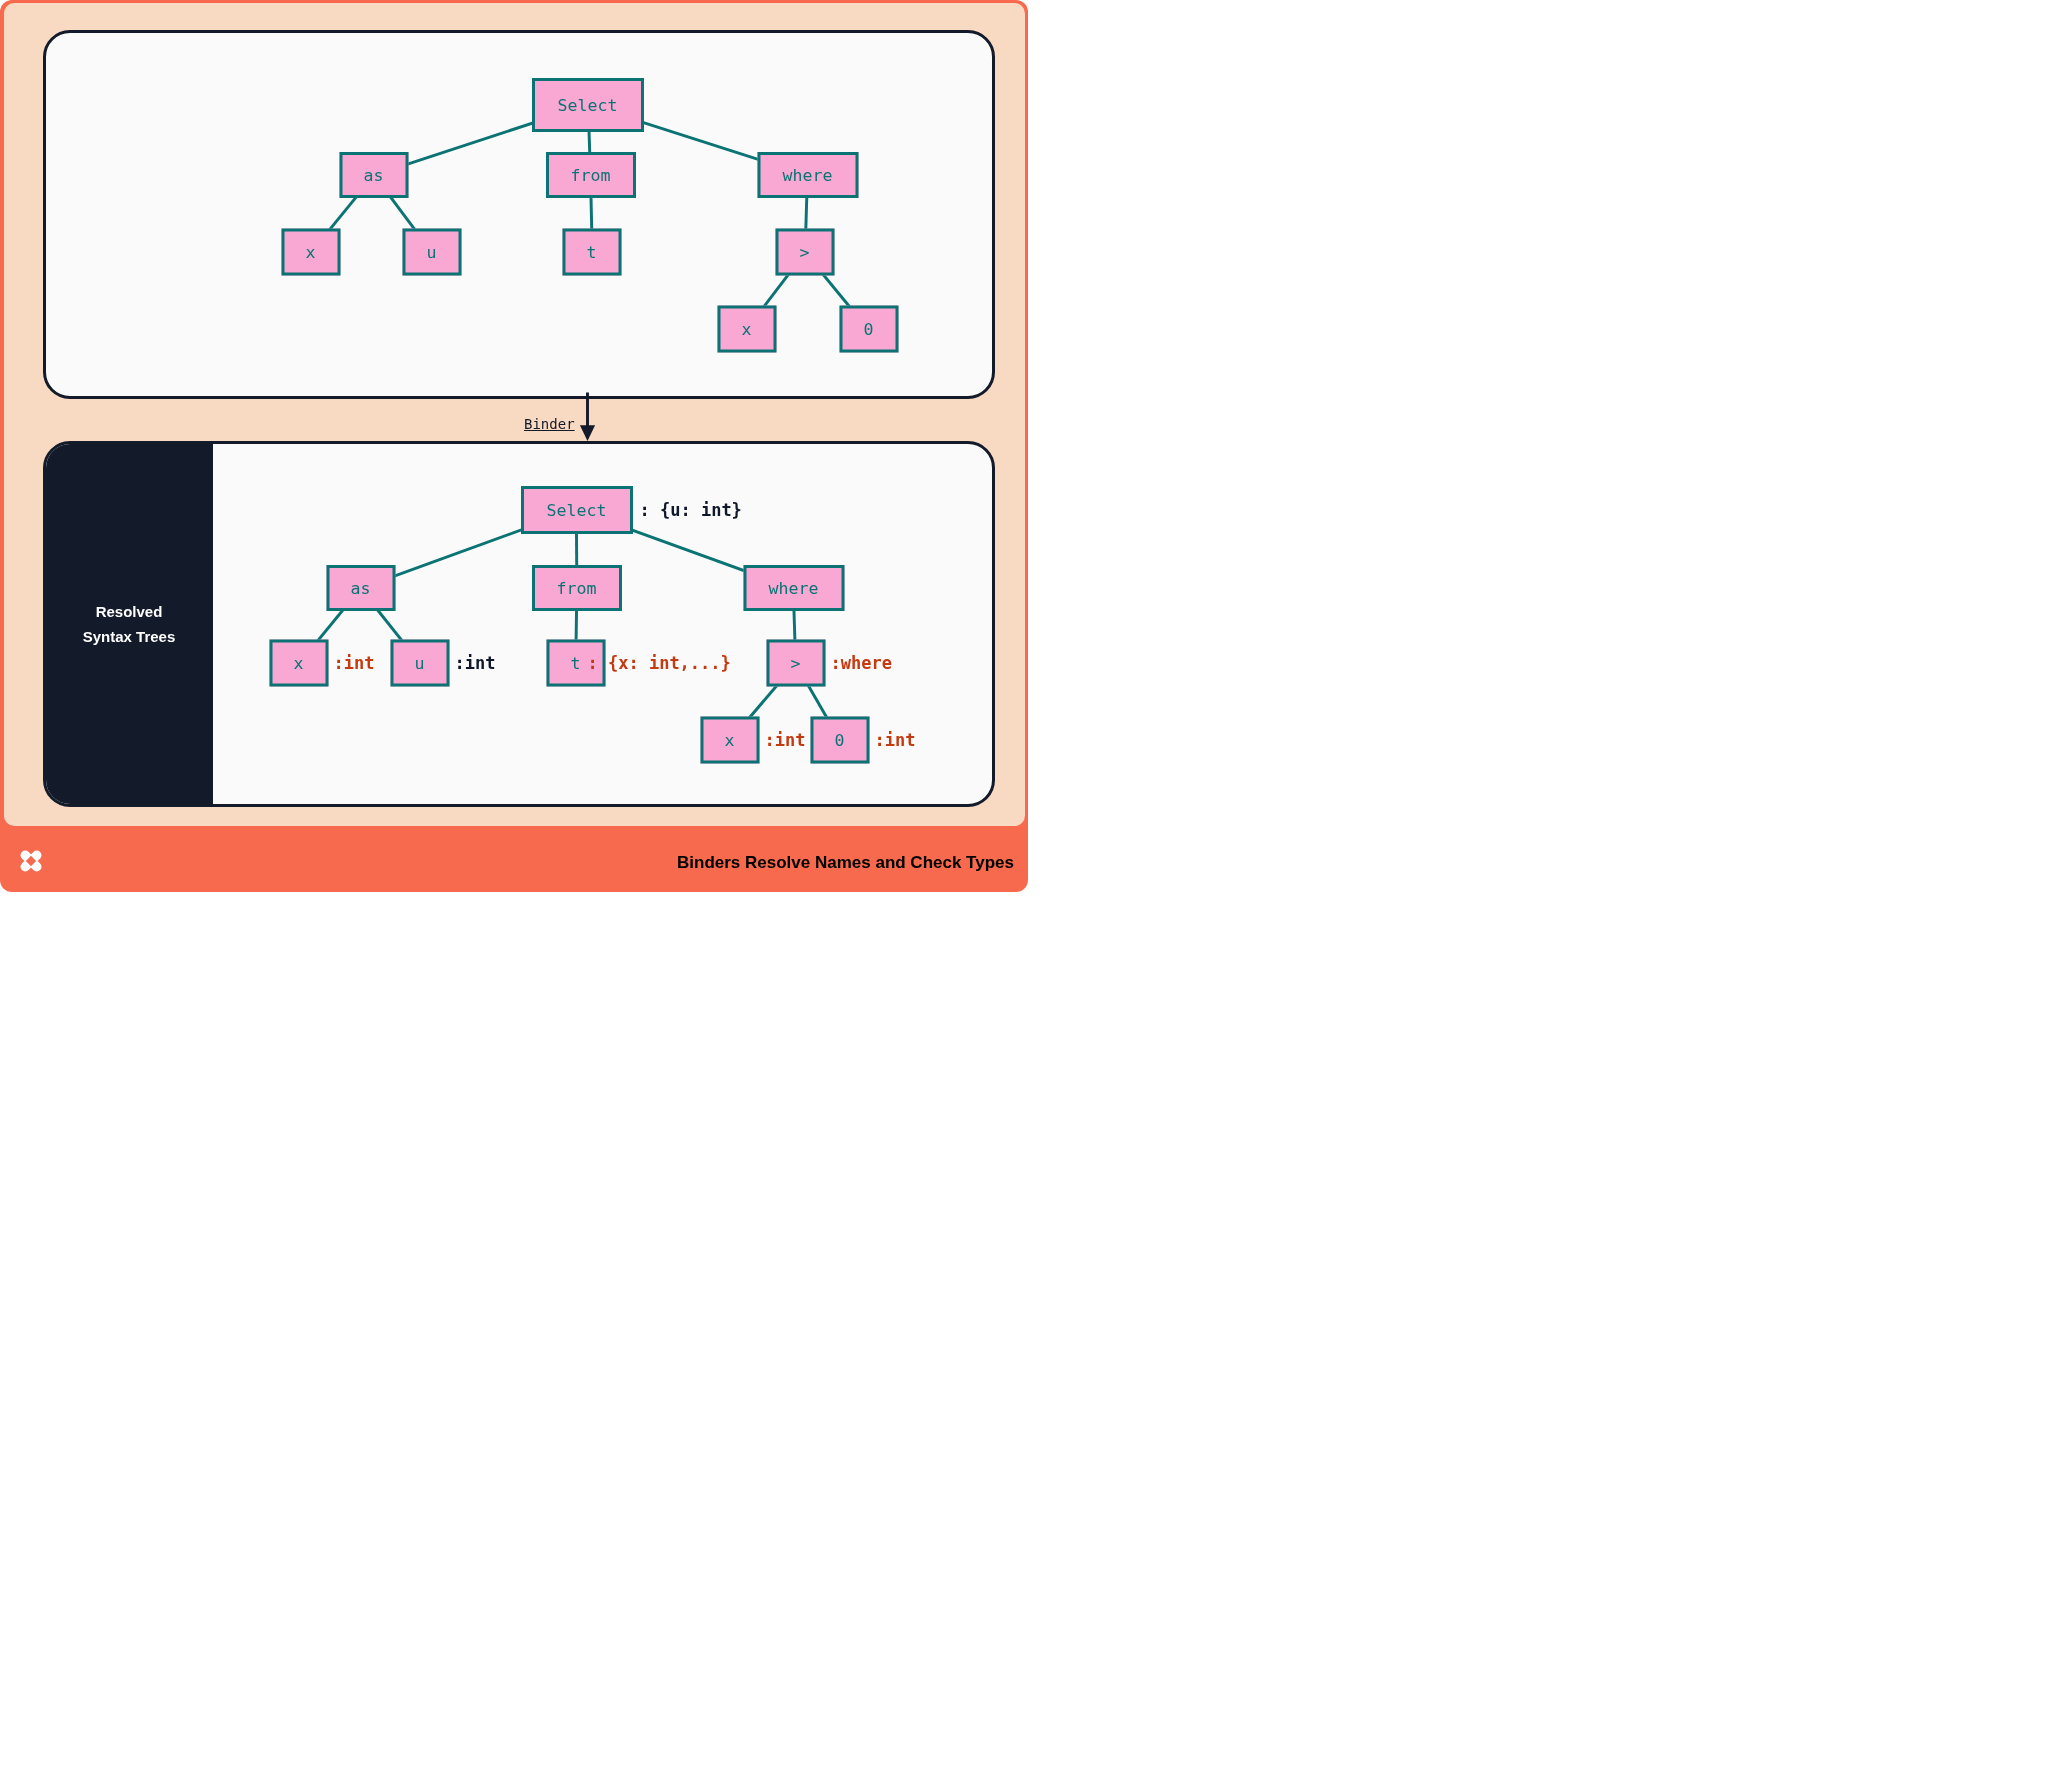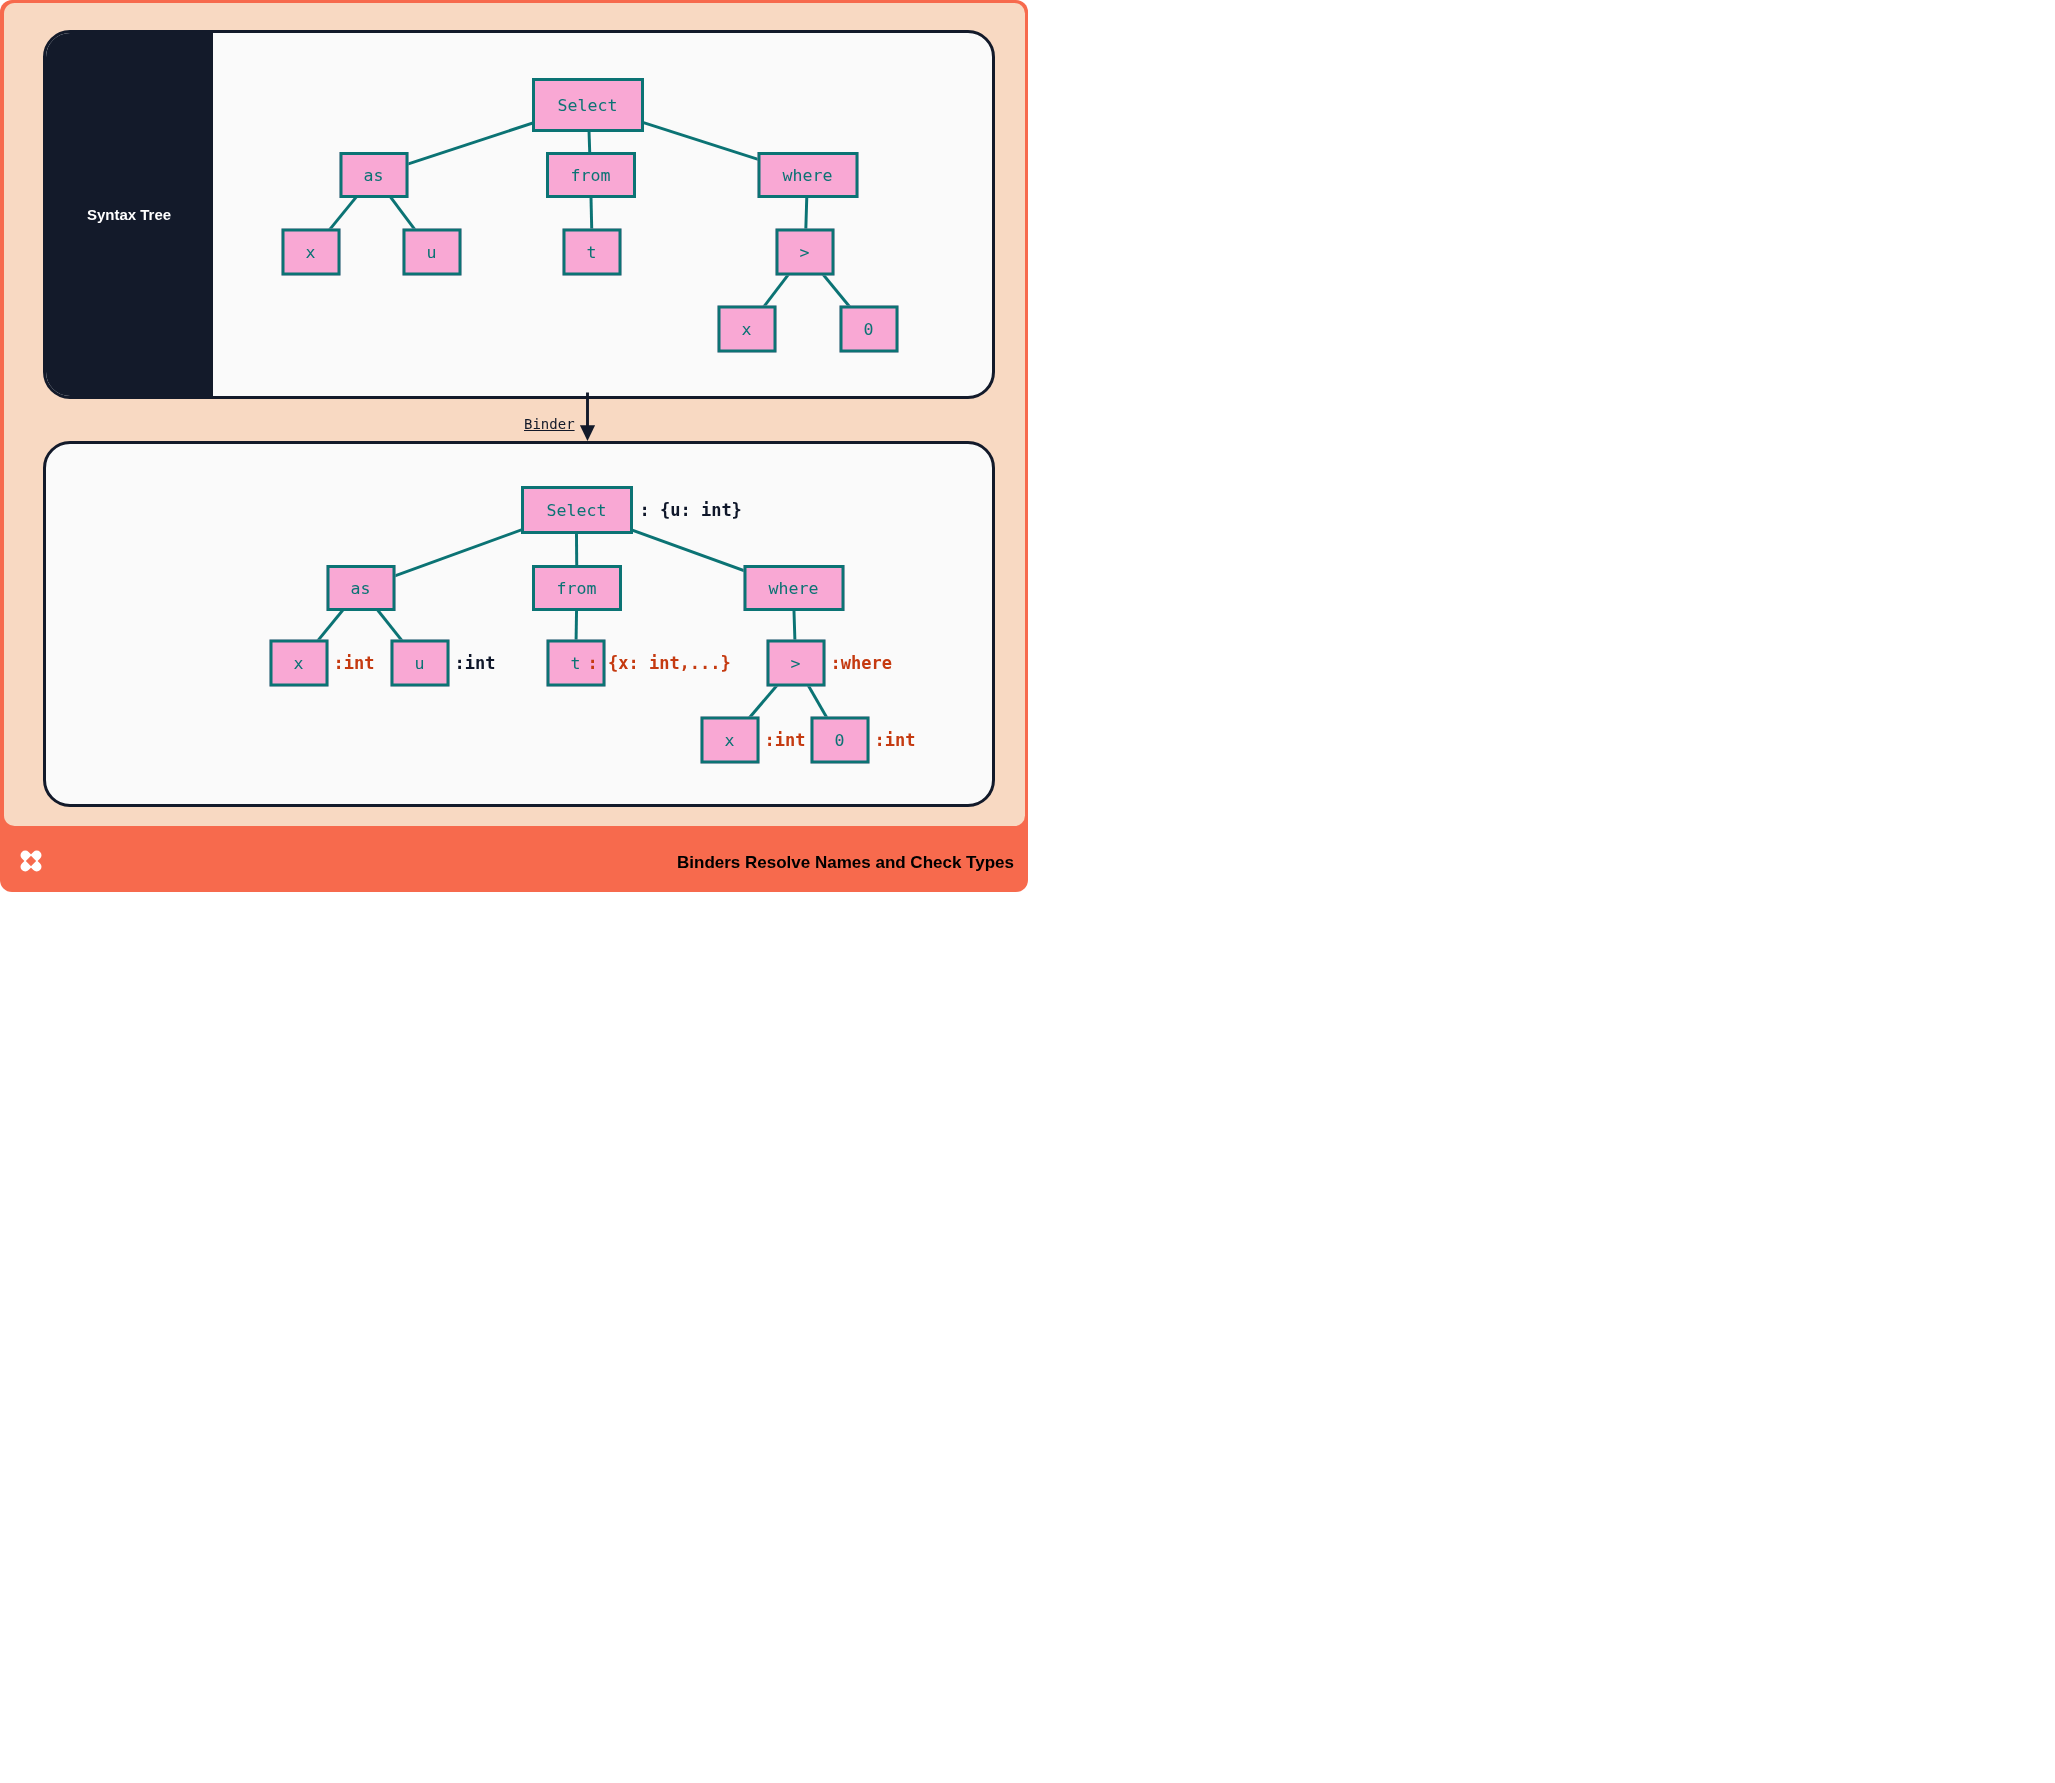--- a/index.html
+++ b/index.html
@@ -27,23 +27,20 @@
        color:#000000;font-weight:bold;font-size:17px;}
   .logo{position:absolute;left:17px;top:847px;}
 </style>
 </head>
 <body>
 
 <div class="card">
   <div class="peach">
 
     <section class="panel top">
-      <div class="sidebar">
-        <div class="sidebar-label">Syntax Tree</div>
-      </div>
       <svg class="edges" width="940" height="357" viewBox="0 0 1590 603">
         <line x1="917" y1="121" x2="555" y2="240"></line>
         <line x1="917" y1="121" x2="921" y2="240"></line>
         <line x1="917" y1="121" x2="1288" y2="240"></line>
         <line x1="555" y1="240" x2="448" y2="371"></line>
         <line x1="555" y1="240" x2="653" y2="371"></line>
         <line x1="921" y1="240" x2="924" y2="371"></line>
         <line x1="1288" y1="240" x2="1284" y2="371"></line>
         <line x1="1284" y1="371" x2="1185" y2="501"></line>
         <line x1="1284" y1="371" x2="1391" y2="501"></line>
@@ -54,20 +51,26 @@
       <div class="node" style="left:762px;top:142px;width:101px;height:46px">where</div>
       <div class="node" style="left:265px;top:219px;width:59px;height:47px">x</div>
       <div class="node" style="left:386px;top:219px;width:59px;height:47px">u</div>
       <div class="node" style="left:546px;top:219px;width:59px;height:47px">t</div>
       <div class="node" style="left:759px;top:219px;width:59px;height:47px">&gt;</div>
       <div class="node" style="left:701px;top:296px;width:59px;height:47px">x</div>
       <div class="node" style="left:823px;top:296px;width:59px;height:47px">0</div>
     </section>
 
     <section class="panel bottom">
+      <div class="sidebar">
+        <div class="sidebar-label">
+          <div>Resolved</div>
+          <div>Syntax Trees</div>
+        </div>
+      </div>
       <svg class="edges" width="940" height="354" viewBox="0 0 1590 598">
         <line x1="897" y1="111" x2="532" y2="244"></line>
         <line x1="897" y1="111" x2="898" y2="244"></line>
         <line x1="897" y1="111" x2="1264" y2="244"></line>
         <line x1="532" y1="244" x2="428" y2="371"></line>
         <line x1="532" y1="244" x2="633" y2="371"></line>
         <line x1="898" y1="244" x2="896" y2="371"></line>
         <line x1="1264" y1="244" x2="1268" y2="371"></line>
         <line x1="1268" y1="371" x2="1157" y2="501"></line>
         <line x1="1268" y1="371" x2="1343" y2="501"></line>

